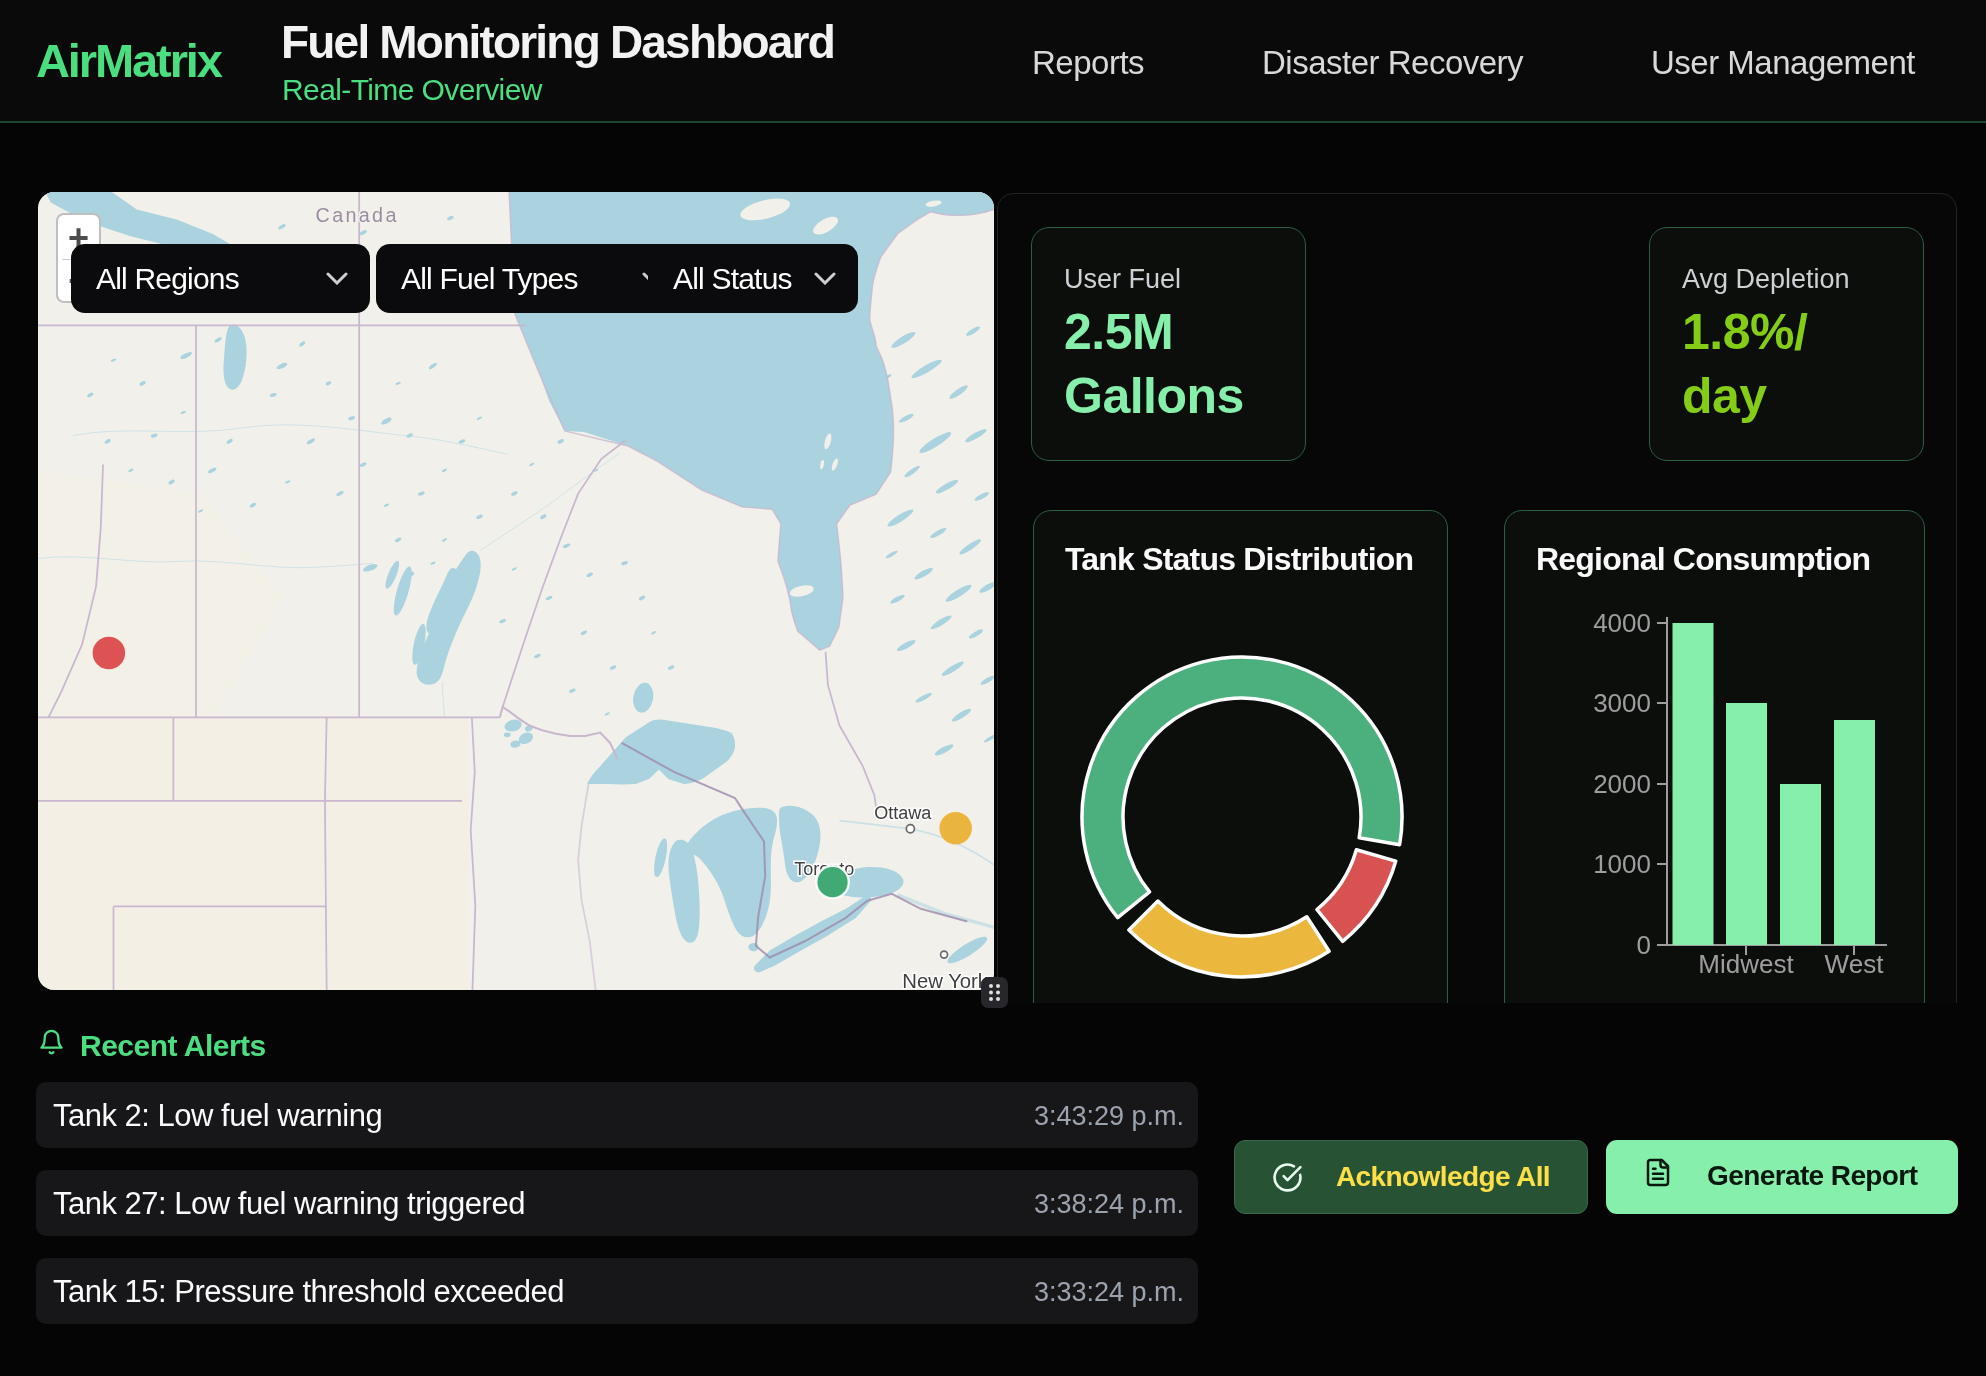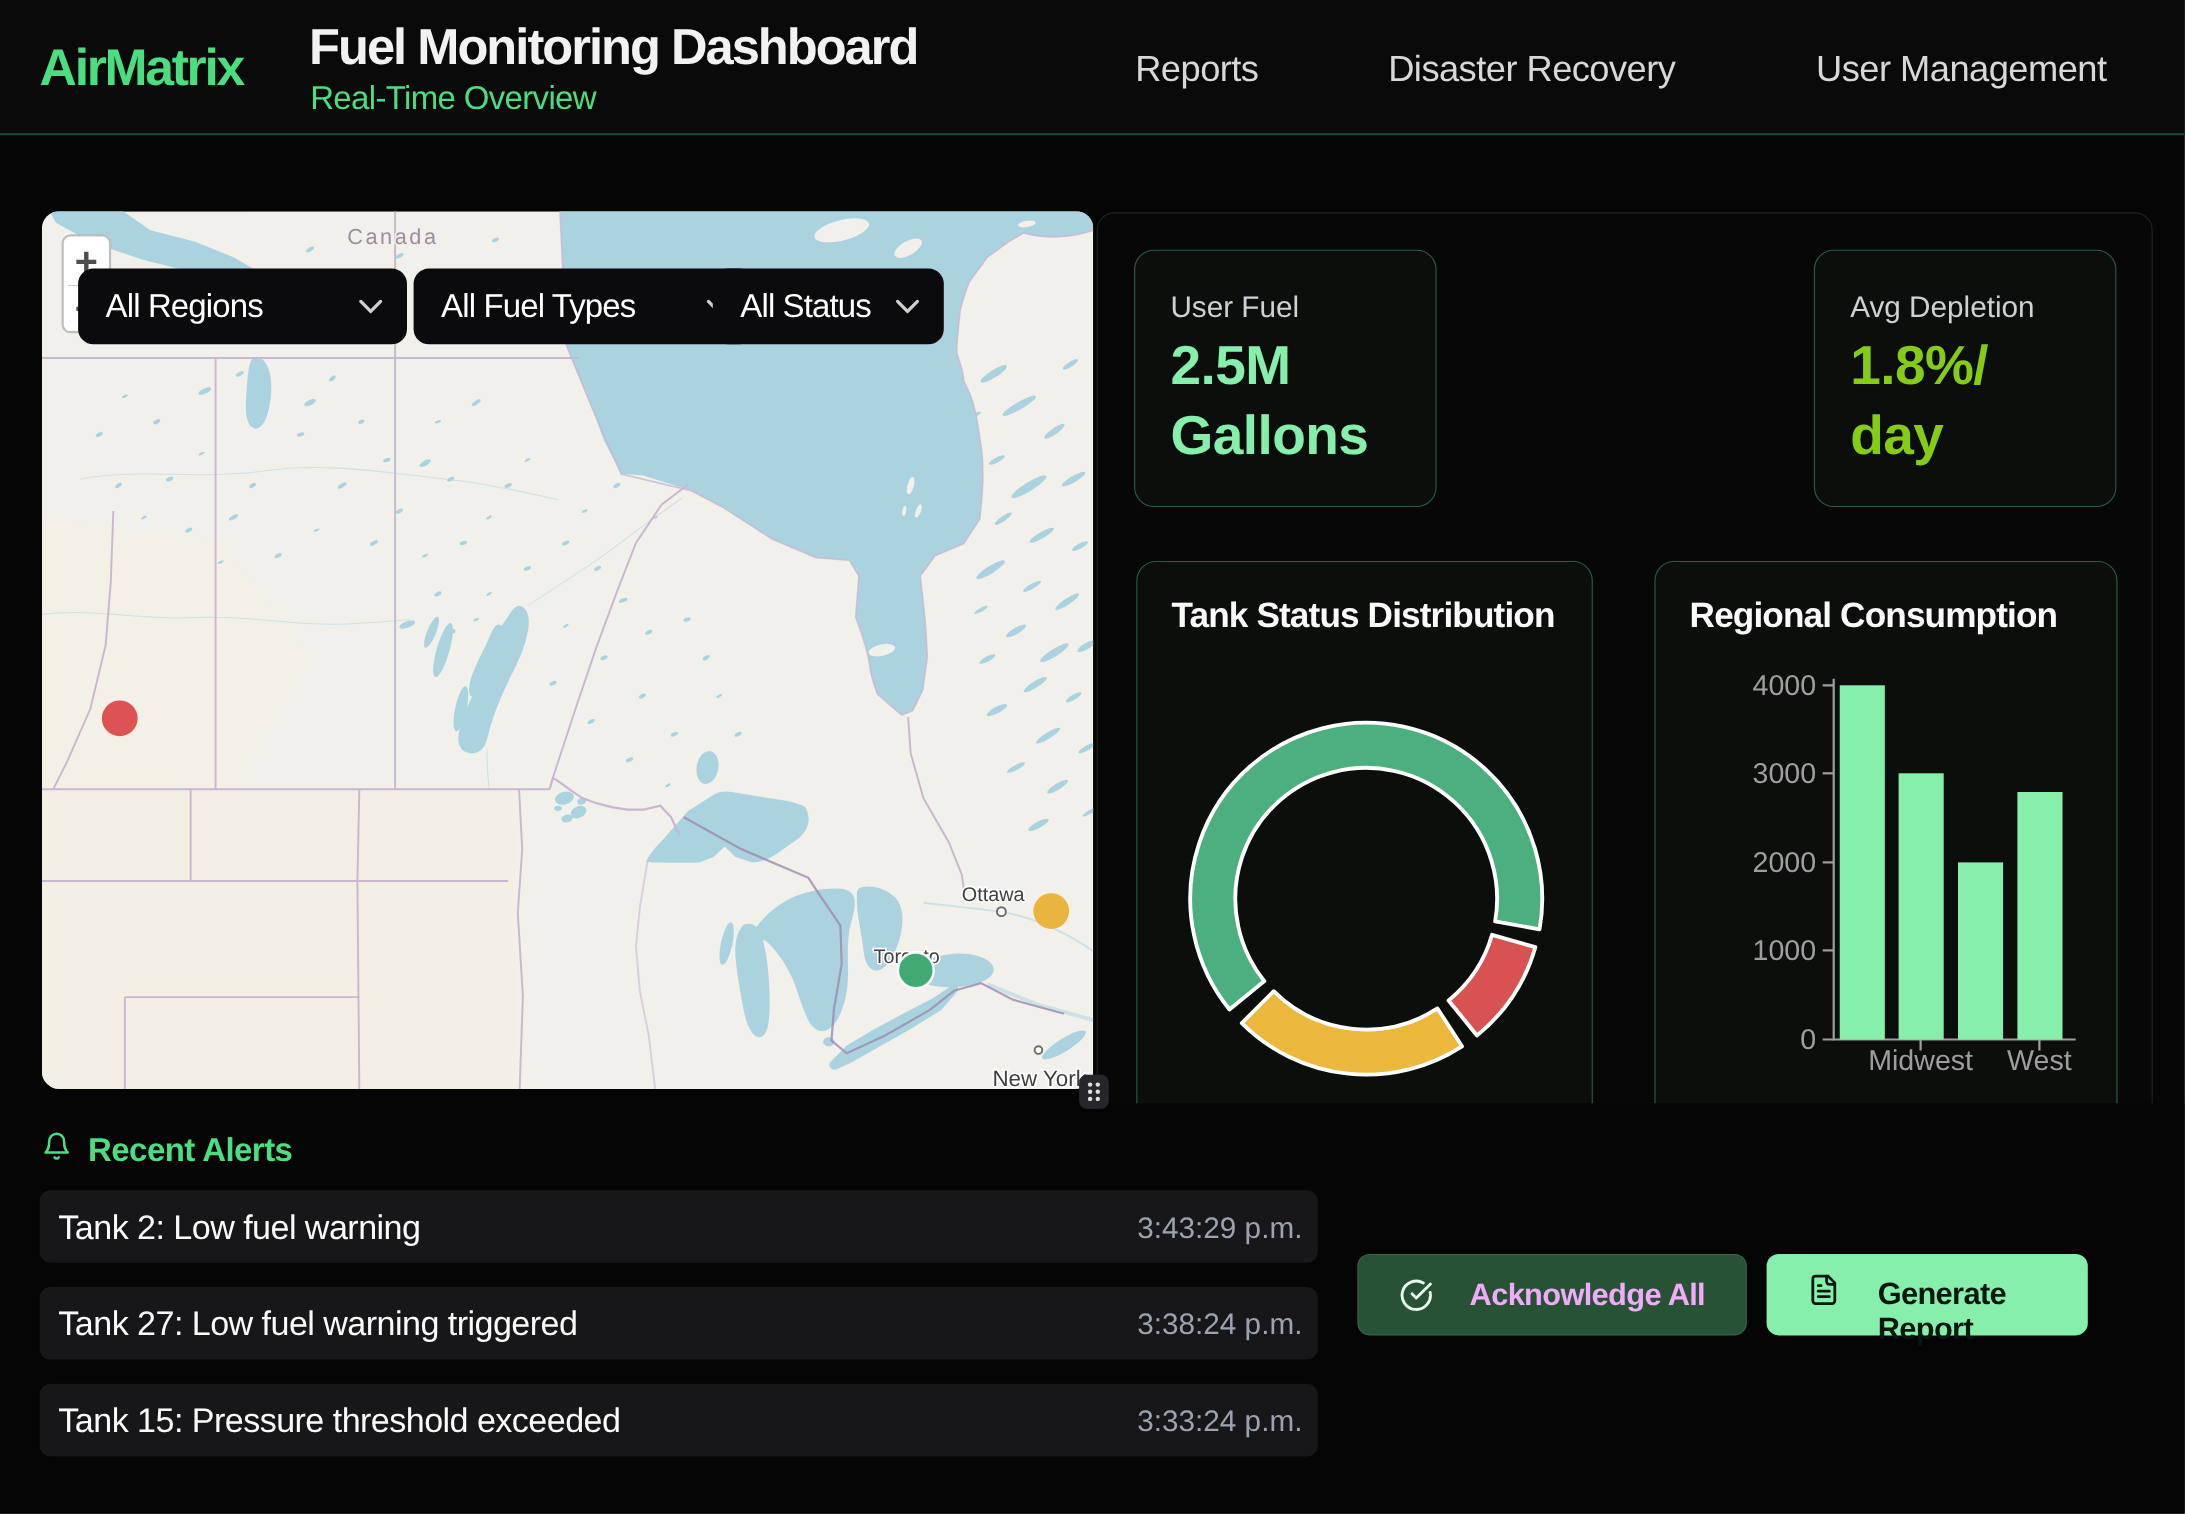--- a/index.html
+++ b/index.html
@@ -21,22 +21,22 @@
 .stat .lb { position:absolute; left:32px; top:36px; font-size:27px; color:#cfcfd4; }
 .stat .vl { position:absolute; left:32px; top:72px; font-size:50px; font-weight:bold; line-height:64px; letter-spacing:-0.5px; }
 .chart { position:absolute; top:316px; height:530px; background:#0c0e0c; border:1.5px solid #2d5f45; border-radius:18px; }
 .chart .ct { position:absolute; left:31px; top:30px; font-size:32px; font-weight:bold; color:#fafafa; letter-spacing:-0.8px; }
 #alerts { position:absolute; left:0; top:1003px; width:1986px; height:373px; background:#050505; }
 #ralerts { position:absolute; left:80px; top:26px; font-size:30px; font-weight:bold; color:#4ade80; letter-spacing:-0.5px; }
 .arow { position:absolute; left:36px; width:1162px; height:66px; background:#17171a; border-radius:10px; }
 .arow .t1 { position:absolute; left:17px; top:16px; font-size:31px; font-weight:500; color:#fafafa; letter-spacing:-0.5px; }
 .arow .t2 { position:absolute; right:14px; top:19px; font-size:27px; color:#9ca3af; }
 .btn { position:absolute; top:137px; height:74px; border-radius:11px; font-weight:bold; font-size:28px; letter-spacing:-0.6px; }
-#ackbtn { left:1234px; width:354px; background:#285234; border:1px solid #39684a; color:#f0abfc; }
-#genbtn { left:1606px; width:292px; background:#86efac; color:#09180e; }
+#ackbtn { left:1234px; width:354px; background:#285234; border:1px solid #39684a; color:#fde047; }
+#genbtn { left:1606px; width:352px; background:#86efac; color:#09180e; }
 #draghandle { position:absolute; left:981px; top:977px; width:27px; height:31px; background:#27272b; border-radius:7px; }
 </style></head>
 <body>
 <div id="hdr">
   <div id="logo">AirMatrix</div>
   <div id="htitle">Fuel Monitoring Dashboard</div>
   <div id="hsub">Real-Time Overview</div>
   <div class="nav" style="left:1032px;">Reports</div>
   <div class="nav" style="left:1262px;">Disaster Recovery</div>
   <div class="nav" style="left:1651px;">User Management</div>

